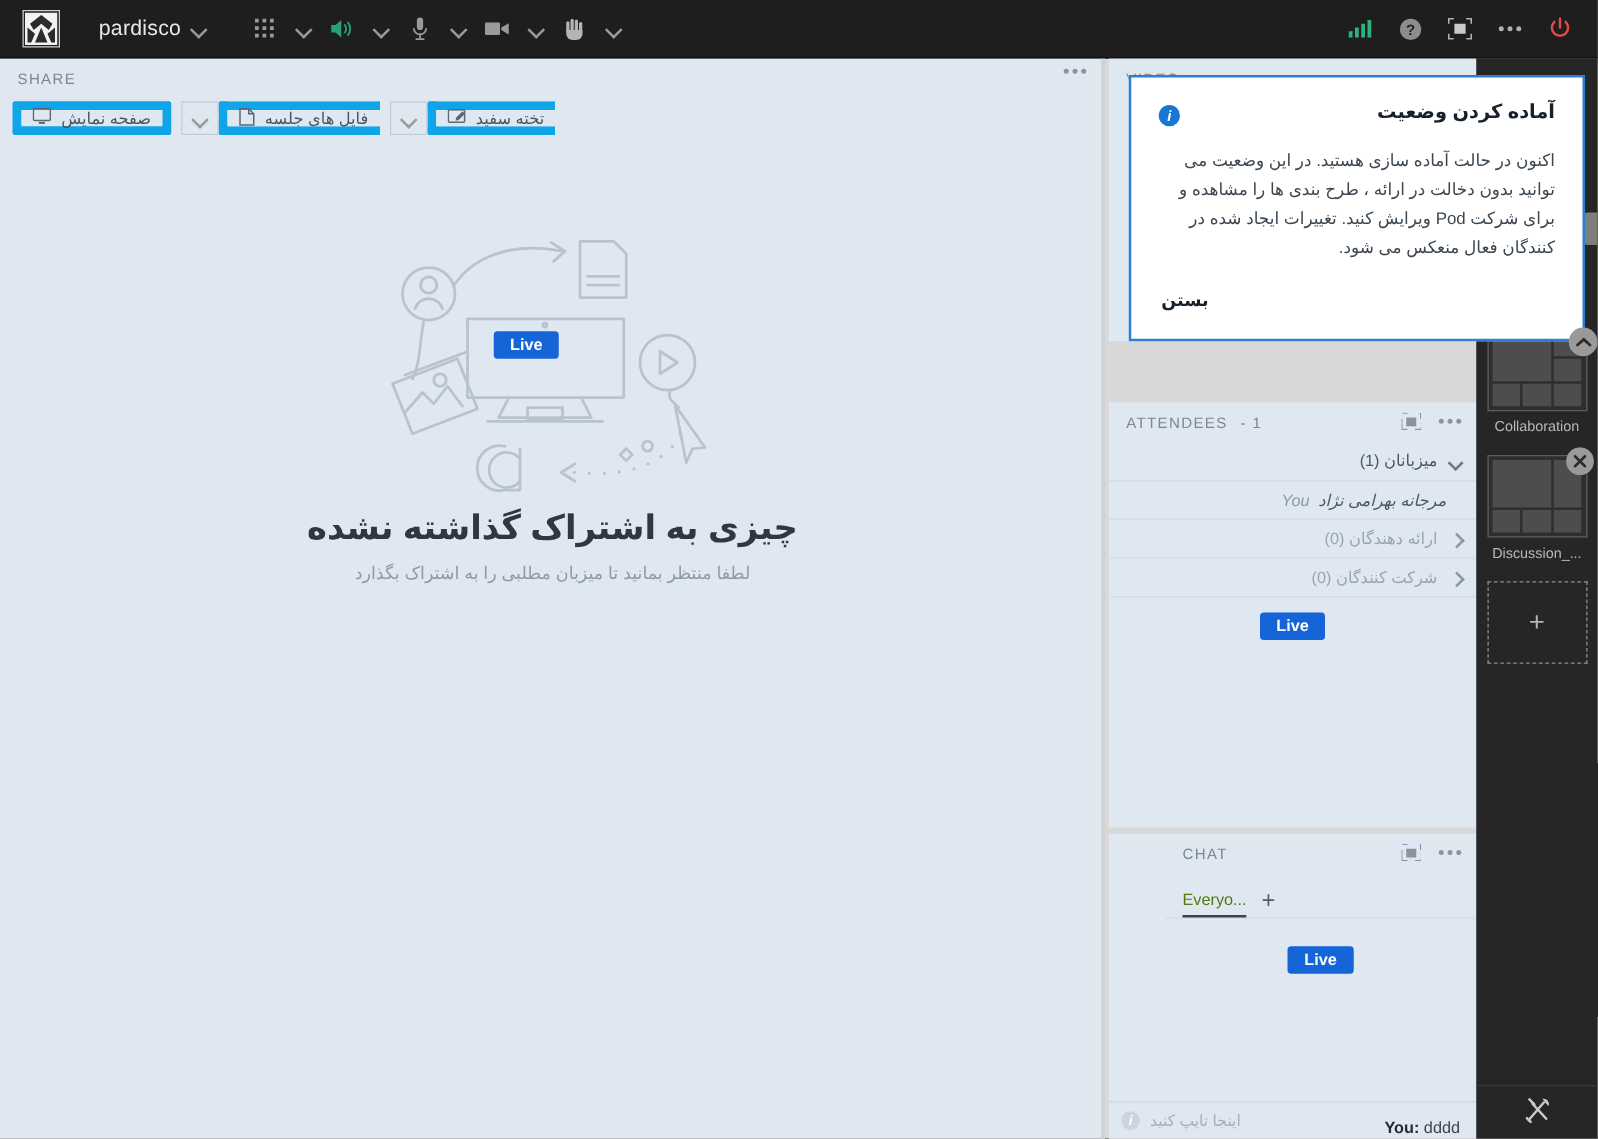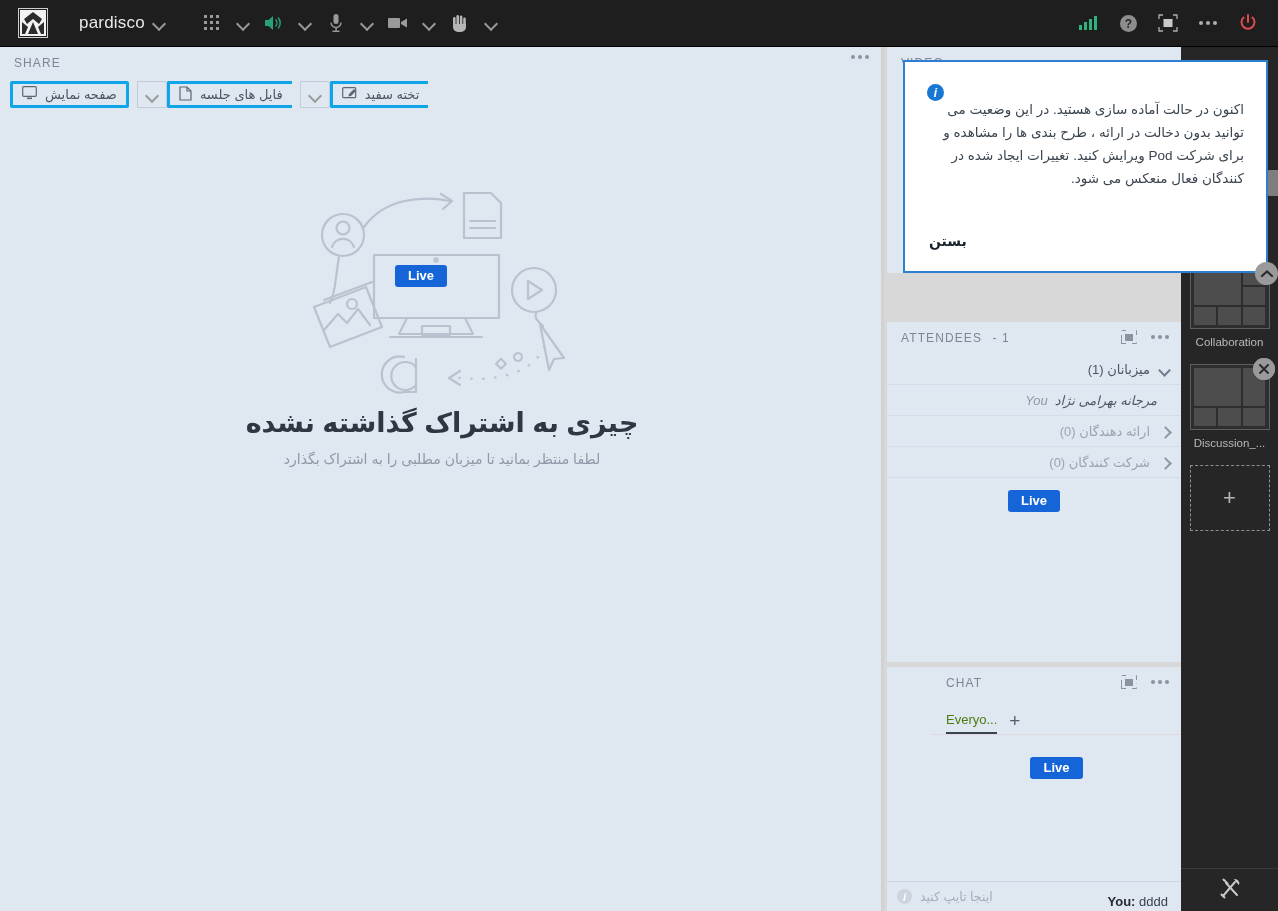--- a/index.html
+++ b/index.html
@@ -75,21 +75,21 @@
                        100% 0,100% 5px,calc(100% - 1.5px) 5px,calc(100% - 1.5px) 1.5px,calc(100% - 5px) 1.5px,calc(100% - 5px) 0,
                        100% 100%,calc(100% - 5px) 100%,calc(100% - 5px) calc(100% - 1.5px),calc(100% - 1.5px) calc(100% - 1.5px),calc(100% - 1.5px) calc(100% - 5px),100% calc(100% - 5px));
   }
   .maximize i {
     position: absolute; left: 4px; top: 3.5px; width: 8px; height: 7px; background: #8a93a0;
   }
 
   .share-toolbar { display: flex; padding: 2px 10px 0 10px; gap: 8px; }
   .sbtn {
     display: flex; align-items: center; gap: 8px; height: 27px;
-    border: 3px solid #0ea5e9; background: #dfe7f1; border-radius: 2px;
+    border: 7px solid #0ea5e9; background: #dfe7f1; border-radius: 2px;
     padding: 0 9px; color: #4a5560; font-size: 13px; direction: rtl;
   }
   .sbtn-split { display: flex; }
   .sbtn-split .sbtn { border-radius: 2px 0 0 2px; border-right: none; }
   .sbtn-arrow {
     width: 30px; height: 27px; border: 1px solid #c2ccd8; background: #dfe7f1;
     display: flex; align-items: center; justify-content: center; border-radius: 0 2px 2px 0;
   }
 
   .share-empty {
@@ -607,20 +607,21 @@
             <path d="M17 4 a4.5 4.5 0 0 1 5 6 l-3 -3 z" fill="#c9c9c9"></path>
           </svg>
         </span>
       </div>
     </div>
   </div>
 
   <div class="edge-handle"></div>
 
   <div class="modal">
+    <div class="modal-title">آماده کردن وضعیت</div>
     <div class="modal-info">i</div>
     <div class="modal-body">اکنون در حالت آماده سازی هستید. در این وضعیت می توانید بدون دخالت در ارائه ، طرح بندی ها را مشاهده و برای شرکت Pod ویرایش کنید. تغییرات ایجاد شده در کنندگان فعال منعکس می شود.</div>
     <div class="modal-close">بستن</div>
   </div>
 
   <div class="corner-chev">
     <svg width="14" height="10" viewBox="0 0 14 10">
       <path d="M2 7 L7 2.5 L12 7" stroke="#2b2b2b" stroke-width="2.2" fill="none" stroke-linecap="round"></path>
     </svg>
   </div>

